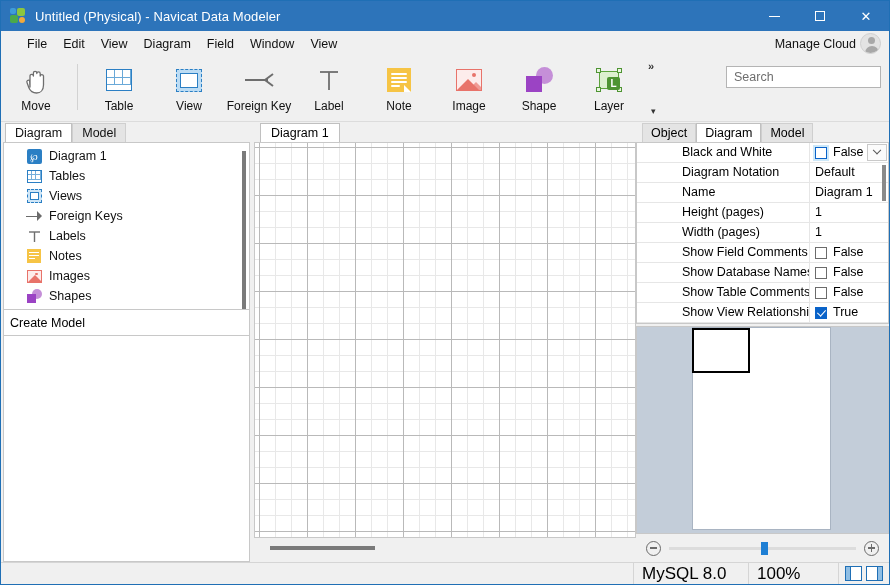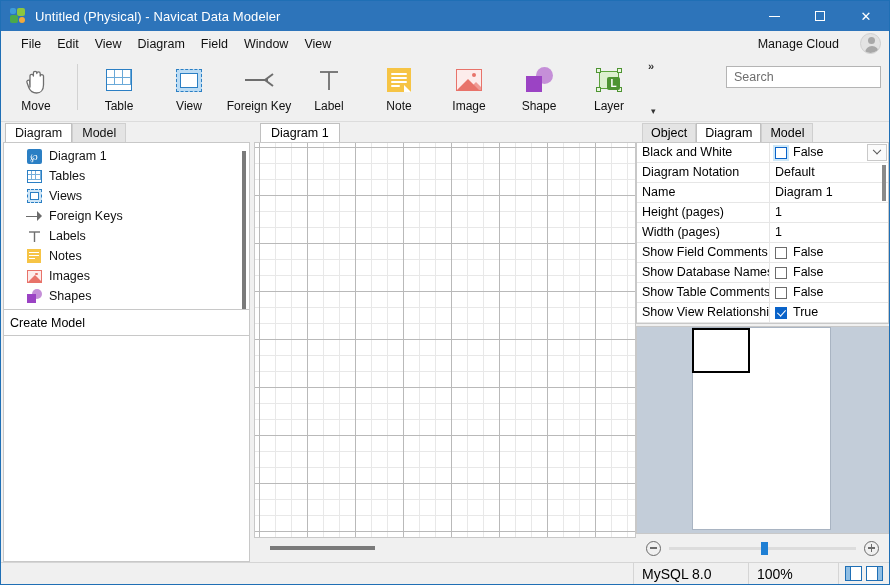--- a/index.html
+++ b/index.html
@@ -39,26 +39,26 @@
         color:#fff; font-size:13px; line-height:1; }
   .wc .mini { width:11px; height:1px; background:#fff; display:block; }
   .wc .maxi { width:10px; height:10px; border:1px solid #fff; display:block; }
 
   
   .menubar {
     height: 25px; flex: 0 0 25px;
     background: #f0f0f0;
     display: flex; align-items: center;
     position: relative;
-    padding-left: 12px;
+    padding-left: 18px;
   }
   .menu-item { padding: 3px 8px; font-size: 12.5px; color: #111; }
   .cloud {
     position: absolute; right: 8px; top: 0; height: 25px;
-    display:flex; align-items:center; gap: 21px;
+    display:flex; align-items:center; gap: 4px;
   }
   .cloud-label { font-size: 12.5px; color:#111; }
   .avatar {
     width: 21px; height: 21px; border-radius: 50%;
     background: #e3e3e3; border:1px solid #cfcfcf;
     position: relative; overflow:hidden;
   }
   .avatar::before { content:""; position:absolute; width:7px;height:7px;border-radius:50%;
      background:#a8a8a8; left:7px; top:3px; }
   .avatar::after { content:""; position:absolute; width:14px;height:9px;border-radius:7px 7px 0 0;
@@ -187,21 +187,21 @@
   }
   .hscrollarea { height:24px; flex:0 0 24px; background:#f0f0f0; position:relative; }
   .hthumb { position:absolute; left:18px; top:8px; width:105px; height:4px; background:#7a7a7a; }
 
   
   .rightpanel { width:253px; flex:0 0 253px; display:flex; flex-direction:column; background:#f0f0f0; }
   .ptabstrip { height:20px; flex:0 0 20px; display:flex; align-items:flex-end; padding-left:6px; }
   .ptab { padding:2px 8px; font-size:12.5px; background:#e4e4e4; border:1px solid #cfcfcf; border-bottom:none; }
   .ptab.active { background:#fff; border-color:#c0c0c0; }
   .proptable { flex:0 0 auto; background:#fff; border:1px solid #c8c8c8; position:relative; overflow:hidden; }
-  .prow { height:20px; display:flex; border-bottom:1px solid #e6e6e6; font-size:12.5px; align-items:center; }
+  .prow { height:20px; display:flex; border-bottom:1px solid #e6e6e6; font-size:12.5px; align-items:center;padding-left:40px; }
   .pname { width:133px; flex:0 0 133px; padding-left:5px; border-right:1px solid #e6e6e6; white-space:nowrap;
      overflow:hidden; line-height:19px; }
   .pval { flex:1; padding-left:5px; display:flex; align-items:center; gap:6px; position:relative; line-height:19px; }
   .prow.sel .pval { padding-left:5px; }
   .cbx { width:12px; height:12px; border:1px solid #6b6b6b; background:#fff; flex:0 0 12px; }
   .cbx.checked { background:#0a63c9; border-color:#0a63c9; position:relative; }
   .cbx.checked::after { content:""; position:absolute; left:3px; top:0.5px; width:4px; height:7px;
      border:solid #fff; border-width:0 1.6px 1.6px 0; transform:rotate(42deg); }
   .cbx.focus { border-color:#0a63c9; box-shadow:0 0 0 2px #cde8f9; }
   .ddbtn { position:absolute; right:1px; top:1px; width:20px; height:17px; border:1px solid #c9c9c9;
@@ -216,21 +216,21 @@
 
   .zoomrow { height:28px; flex:0 0 28px; display:flex; align-items:center; gap:8px; padding:0 10px; background:#f0f0f0; }
   .zbtn { width:15px;height:15px;border:1.3px solid #6b6b6b;border-radius:50%;position:relative;flex:0 0 15px;}
   .zbtn::before{content:"";position:absolute;left:2.6px;top:5.9px;width:7.8px;height:1.4px;background:#6b6b6b;}
   .zbtn.plus::after{content:"";position:absolute;left:5.9px;top:2.6px;width:1.4px;height:7.8px;background:#6b6b6b;}
   .ztrack { flex:1; height:3px; background:#dcdcdc; position:relative; }
   .zthumb { position:absolute; left:49%; top:-5px; width:7px; height:13px; background:#1f7fd4; }
 
   
   .statusbar { height:22px; flex:0 0 22px; background:#f0f0f0; border-top:1px solid #d5d5d5;
-    display:flex; align-items:stretch; font-size:14px; }
+    display:flex; align-items:stretch; font-size:17px; }
   .sb-spacer { flex:1; }
   .sb-cell { border-left:1px solid #d5d5d5; display:flex; align-items:center; padding:0 8px; }
   .sb-db { width:115px; flex:0 0 115px; }
   .sb-zoom { width:90px; flex:0 0 90px; }
   .sb-toggles { display:flex; align-items:center; gap:4px; padding:0 6px; border-left:1px solid #d5d5d5; }
   .pnlico { width:17px;height:15px;border:1.3px solid #1f6fb5; display:flex; }
   .pnlico .l { width:5px; background:#8fbee4; border-right:1px solid #1f6fb5; }
   .pnlico .r { flex:1; background:#fff; }
   .pnlico.right .l { order:2; width:5px; border-right:none; border-left:1px solid #1f6fb5; }
   .pnlico.right .r { order:1; }

